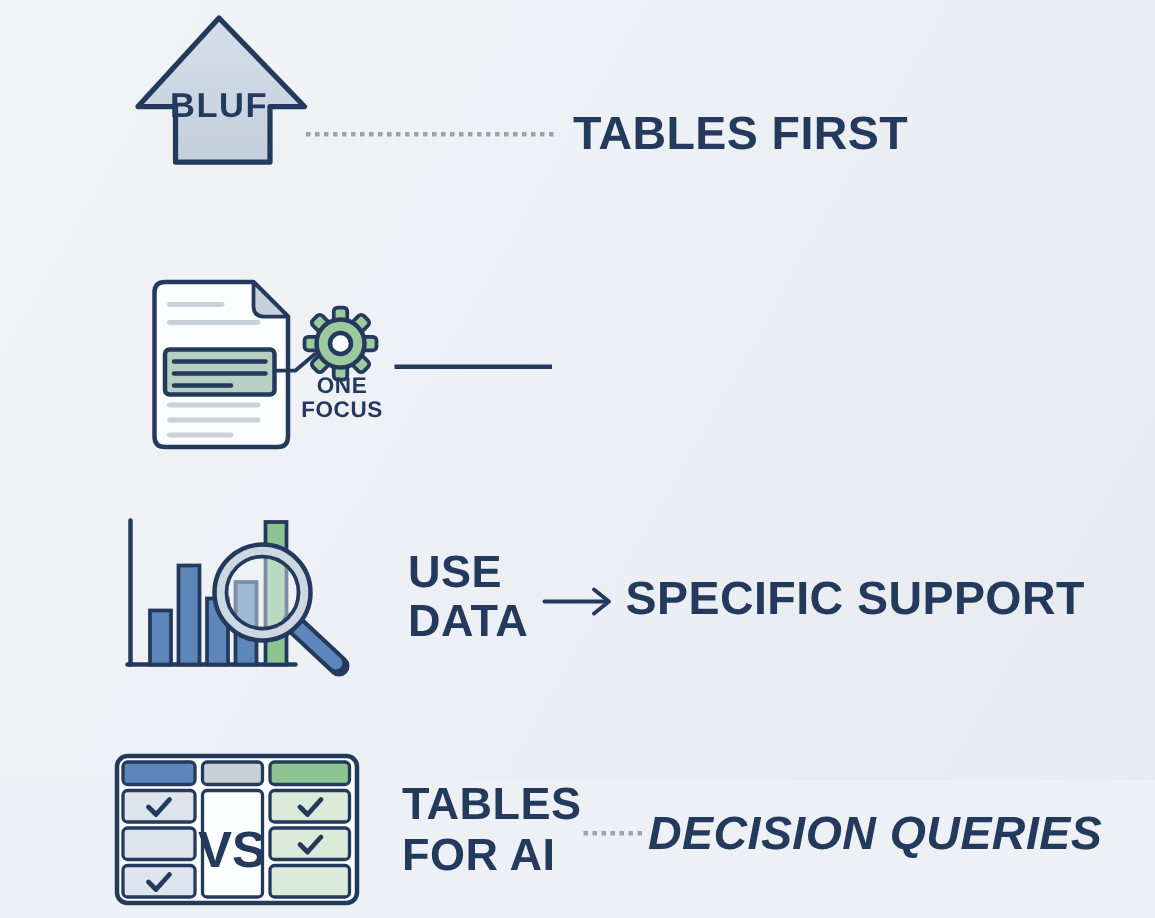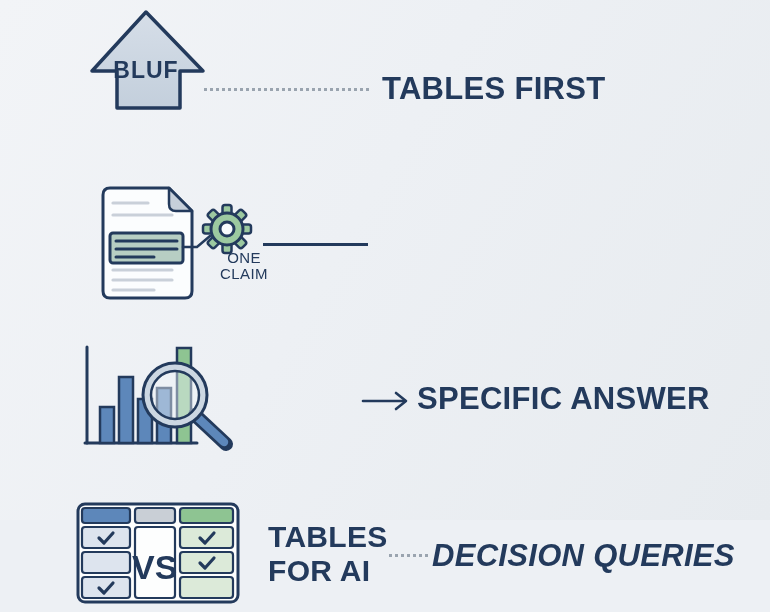--- a/index.html
+++ b/index.html
@@ -26,22 +26,22 @@
   }
   .bluf-label{
     position:absolute;left:108px;top:57px;width:76px;
     text-align:center;font-size:23px;font-weight:700;color:#233a5c;letter-spacing:1px;
   }
   .caption{
     position:absolute;left:102px;top:111px;width:90px;
     text-align:center;font-size:15px;font-weight:600;color:#2c405e;line-height:17px;
   }
   .one-claim{
-    position:absolute;left:212px;top:250px;width:64px;
-    text-align:center;font-size:15px;font-weight:400;color:#233a5c;
+    position:absolute;left:196px;top:250px;width:64px;
+    text-align:center;font-size:15px;font-weight:700;color:#233a5c;
     line-height:16px;letter-spacing:.4px;
   }
   .vs-label{
     position:absolute;left:132px;top:548px;width:45px;
     text-align:center;font-size:34px;font-weight:700;color:#233a5c;
   }
   .conn-dotted{
     position:absolute;height:0;border-top:3px dotted #9aa4af;
   }
   .conn-solid{
@@ -110,21 +110,21 @@
         <rect x="-4.5" y="-24" width="9" height="11" rx="2.5" transform="rotate(225)"></rect>
         <rect x="-4.5" y="-24" width="9" height="11" rx="2.5" transform="rotate(270)"></rect>
         <rect x="-4.5" y="-24" width="9" height="11" rx="2.5" transform="rotate(315)"></rect>
       </g>
       <circle r="16" fill="#9cc9a0" stroke="#233a5c" stroke-width="3"></circle>
       <circle r="7" fill="#f8fbfd" stroke="#233a5c" stroke-width="3"></circle>
     </g>
   </svg>
   <div class="one-claim">
     <div>ONE</div>
-    <div>CLAIM</div>
+    <div>FOCUS</div>
   </div>
   <div class="conn-solid" id="solid-2"></div>
 
   <svg class="abs" style="left:78px;top:338px" width="160" height="115" viewBox="0 0 160 115">
 
     <g stroke="#233a5c" stroke-width="3" stroke-linecap="round">
       <line x1="9" y1="9" x2="9" y2="105"></line>
       <line x1="7" y1="105" x2="119" y2="105"></line>
     </g>
 
@@ -137,25 +137,29 @@
     </g>
 
     <g>
       <line x1="117" y1="77" x2="148" y2="106" stroke="#233a5c" stroke-width="14" stroke-linecap="round"></line>
       <line x1="119" y1="79" x2="146" y2="104" stroke="#5d87ba" stroke-width="8.5" stroke-linecap="round"></line>
       <path d="M 97 25 A 32 32 0 1 0 97 89 A 32 32 0 1 0 97 25 Z M 97 33 A 24 24 0 1 1 97 81 A 24 24 0 1 1 97 33 Z" fill="#ccd7e2" fill-rule="evenodd"></path>
       <circle cx="97" cy="57" r="24" fill="#eef3f8" fill-opacity="0.45" stroke="#233a5c" stroke-width="2.5"></circle>
       <circle cx="97" cy="57" r="32" fill="none" stroke="#233a5c" stroke-width="3"></circle>
     </g>
   </svg>
+  <div class="biglabel" id="use-data">
+    <div>USE</div>
+    <div>DATA</div>
+  </div>
   <svg class="abs" id="arrow-icon-3" width="52" height="22" viewBox="0 0 52 22">
     <line x1="3" y1="11" x2="45" y2="11" stroke="#233a5c" stroke-width="2.6" stroke-linecap="round"></line>
     <polyline points="36,3 46,11 36,19" fill="none" stroke="#233a5c" stroke-width="2.6" stroke-linecap="round" stroke-linejoin="round"></polyline>
   </svg>
-  <div class="title" id="title-3">SPECIFIC ANSWER</div>
+  <div class="title" id="title-3">SPECIFIC SUPPORT</div>
 
   <svg class="abs" style="left:76px;top:501px" width="168" height="106" viewBox="0 0 168 106">
 
     <rect x="2" y="3" width="160" height="98" rx="7" fill="#fdfefe" stroke="#233a5c" stroke-width="3"></rect>
 
     <g stroke="#233a5c" stroke-width="2.2">
       <rect x="6" y="7" width="48" height="15" rx="3" fill="#5d87ba"></rect>
       <rect x="59" y="7" width="40" height="15" rx="3" fill="#c9cfd6"></rect>
       <rect x="104" y="7" width="53" height="15" rx="3" fill="#8ec492"></rect>
     </g>

